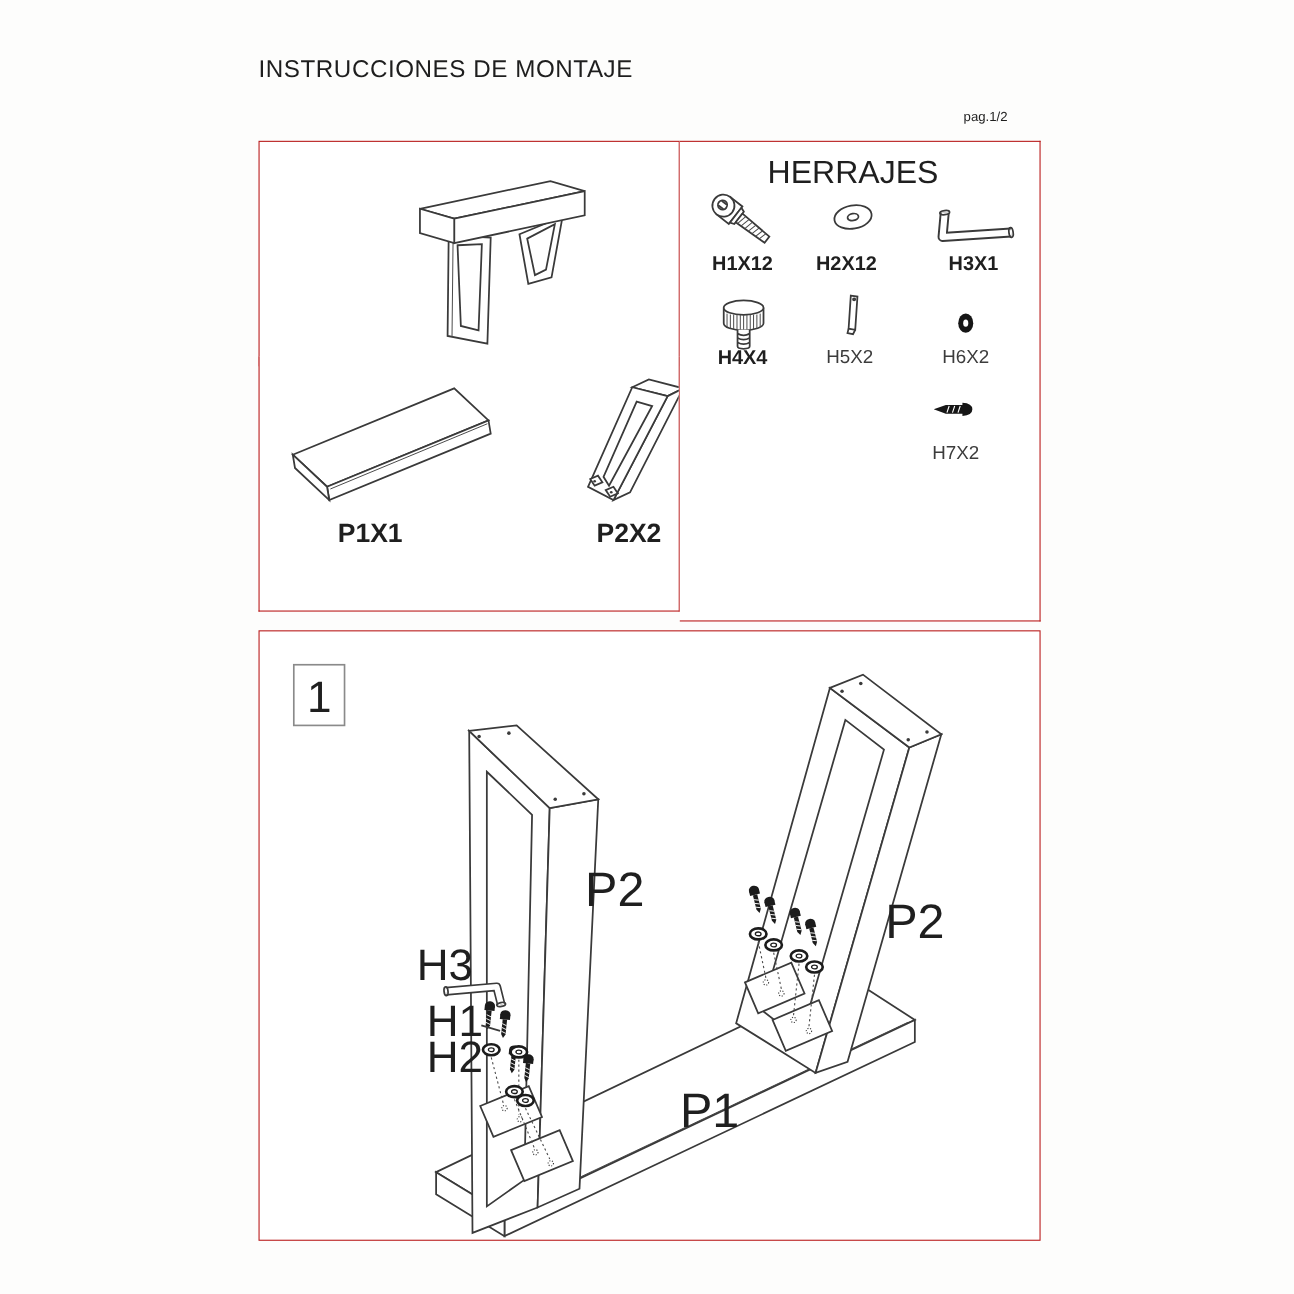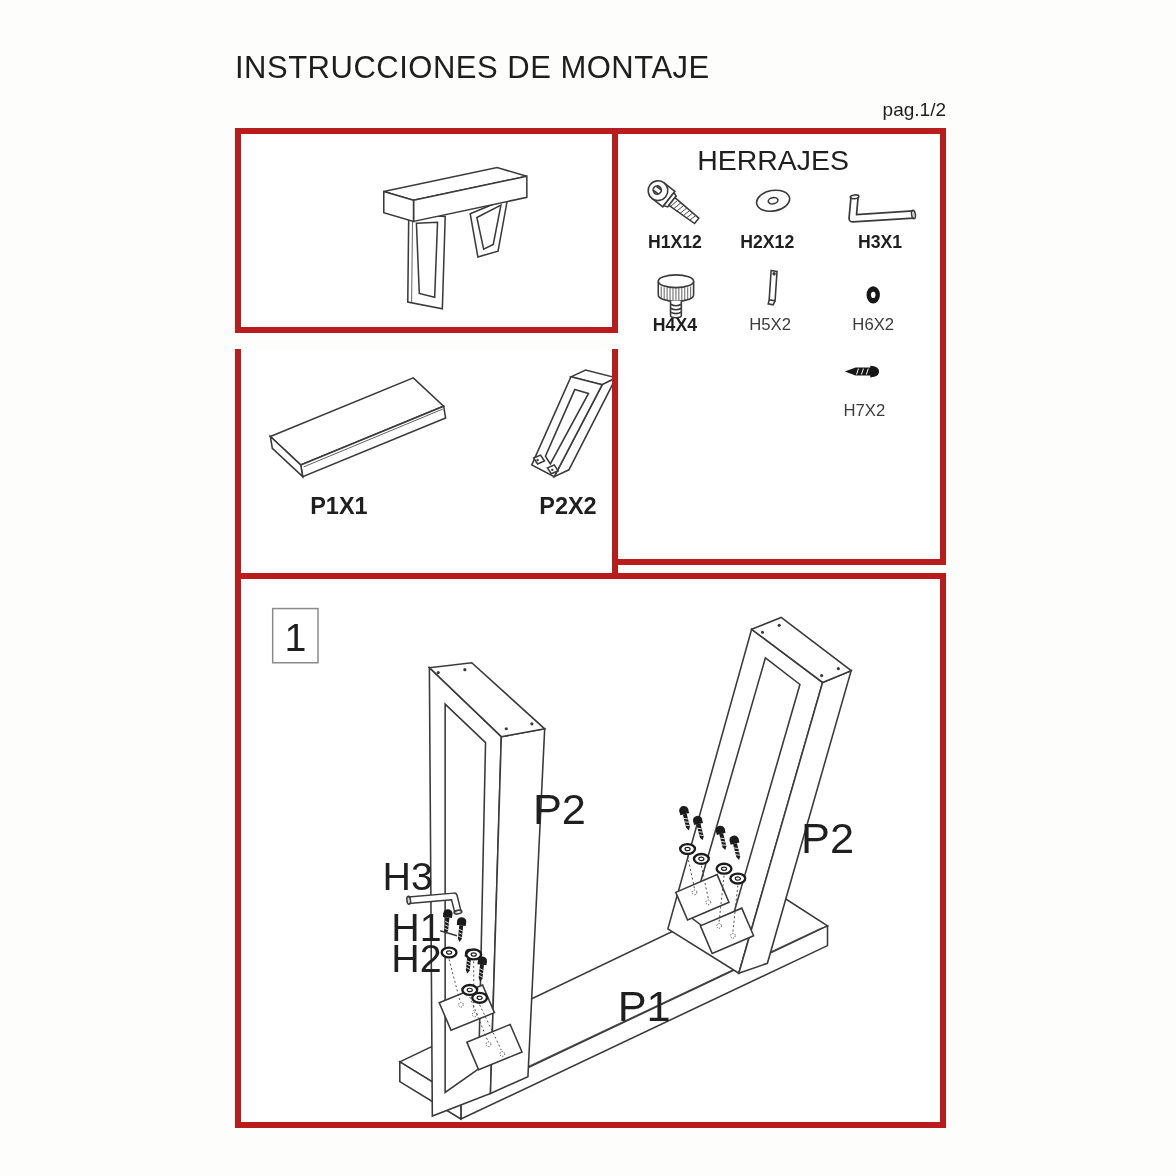--- a/index.html
+++ b/index.html
@@ -1,23 +1,23 @@
 <!DOCTYPE html>
 <html><head>
 <meta charset="utf-8">
 <style>
   html,body{margin:0;padding:0;background:#ffffff;}
   .page{position:relative;width:1176px;height:1176px;background:#fdfdfc;
         font-family:"Liberation Sans",sans-serif;color:#1e1e1e;overflow:hidden;}
-  .hdr-title{position:absolute;left:235px;top:50px;font-size:31px;letter-spacing:.5px;white-space:nowrap;}
+  .hdr-title{position:absolute;left:235px;top:50px;font-size:22px;letter-spacing:.5px;white-space:nowrap;}
   .hdr-code{position:absolute;left:235px;top:84px;font-size:31px;white-space:nowrap;}
-  .hdr-page{position:absolute;left:846px;top:99px;width:100px;text-align:right;font-size:19px;}
-  .box{position:absolute;background:#fff;border:6px solid #b91c1c;box-sizing:border-box;}
+  .hdr-page{position:absolute;left:846px;top:99px;width:100px;text-align:center;font-size:12px;}
+  .box{position:absolute;background:#fff;border:1px solid #b91c1c;box-sizing:border-box;}
   .box-preview{left:235px;top:128px;width:383px;height:205px;}
-  .box-parts{left:235px;top:349px;width:383px;height:232px;border-top:none;text-align:right;}
+  .box-parts{left:235px;top:324px;width:383px;height:232px;border-top:none;text-align:right;}
   .box-hardware{left:618px;top:128px;width:328px;height:437px;border-left:none;}
   .box-step{left:235px;top:573px;width:711px;height:555px;}
   .box svg{display:block;width:100%;height:100%;}
   svg text{font-family:"Liberation Sans",sans-serif;fill:#1f1f1f;}
   .hw-label{font-size:18px;font-weight:bold;}
   .hw-label-light{font-size:17px;font-weight:normal;fill:#3c3c3c;}
   .part-label{font-size:24px;font-weight:bold;}
   .step-big{font-size:44px;}
   .step-mid{font-size:40px;}
   .hw-title{font-size:29px;}

